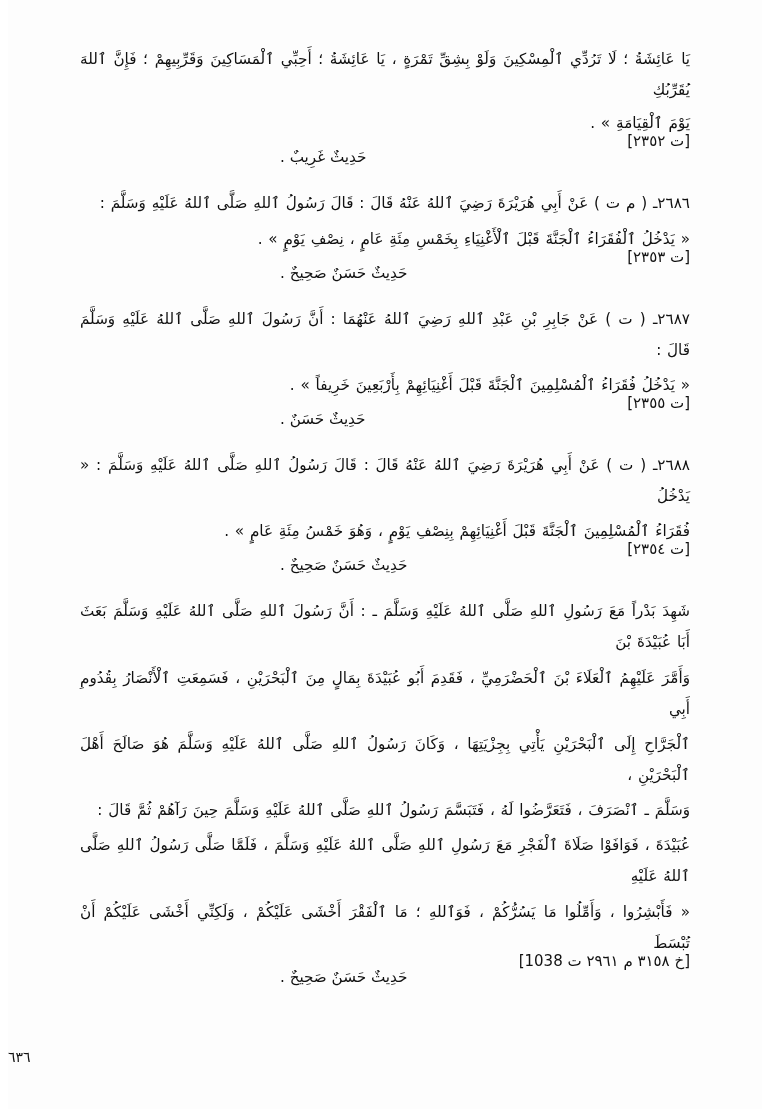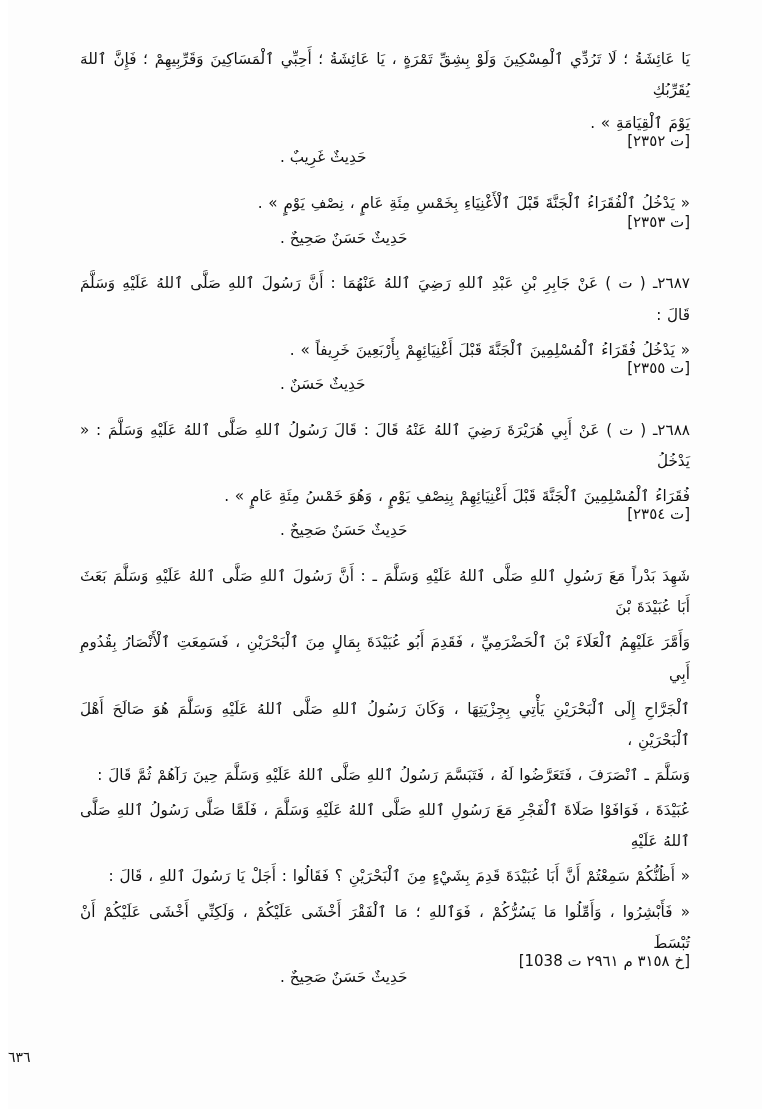--- a/index.html
+++ b/index.html
@@ -84,20 +84,21 @@
     <div class="block">
       <p class="para first">يَا عَائِشَةُ ؛ لَا تَرُدِّي ٱلْمِسْكِينَ وَلَوْ بِشِقِّ تَمْرَةٍ ، يَا عَائِشَةُ ؛ أَحِبِّي ٱلْمَسَاكِينَ وَقَرِّبِيهِمْ ؛ فَإِنَّ ٱللهَ يُقَرِّبُكِ</p>
       <p class="para">يَوْمَ ٱلْقِيَامَةِ » .</p>
       <div class="grade-row">
         <span class="grade">حَدِيثٌ غَرِيبٌ .</span>
         <span class="ref">[ت ٢٣٥٢]</span>
       </div>
     </div>
 
     <div class="block">
+      <p class="para">٢٦٨٦ـ ( م ت ) عَنْ أَبِي هُرَيْرَةَ رَضِيَ ٱللهُ عَنْهُ قَالَ :  قَالَ رَسُولُ ٱللهِ صَلَّى ٱللهُ عَلَيْهِ وَسَلَّمَ :</p>
       <p class="para">« يَدْخُلُ ٱلْفُقَرَاءُ ٱلْجَنَّةَ قَبْلَ ٱلْأَغْنِيَاءِ بِخَمْسِ مِئَةِ عَامٍ ، نِصْفِ يَوْمٍ » .</p>
       <div class="grade-row">
         <span class="grade">حَدِيثٌ حَسَنٌ صَحِيحٌ .</span>
         <span class="ref">[ت ٢٣٥٣]</span>
       </div>
     </div>
 
     <div class="block">
       <p class="para">٢٦٨٧ـ ( ت ) عَنْ جَابِرِ بْنِ عَبْدِ ٱللهِ رَضِيَ ٱللهُ عَنْهُمَا : أَنَّ رَسُولَ ٱللهِ صَلَّى ٱللهُ عَلَيْهِ وَسَلَّمَ قَالَ :</p>
       <p class="para">« يَدْخُلُ فُقَرَاءُ ٱلْمُسْلِمِينَ ٱلْجَنَّةَ قَبْلَ أَغْنِيَائِهِمْ بِأَرْبَعِينَ خَرِيفاً » .</p>
@@ -115,21 +116,20 @@
         <span class="ref">[ت ٢٣٥٤]</span>
       </div>
     </div>
 
     <div class="block">
       <p class="para">شَهِدَ بَدْراً مَعَ رَسُولِ ٱللهِ صَلَّى ٱللهُ عَلَيْهِ وَسَلَّمَ ـ : أَنَّ رَسُولَ ٱللهِ صَلَّى ٱللهُ عَلَيْهِ وَسَلَّمَ بَعَثَ أَبَا عُبَيْدَةَ بْنَ</p>
       <p class="para">وَأَمَّرَ عَلَيْهِمُ ٱلْعَلَاءَ بْنَ ٱلْحَضْرَمِيِّ ، فَقَدِمَ أَبُو عُبَيْدَةَ بِمَالٍ مِنَ ٱلْبَحْرَيْنِ ، فَسَمِعَتِ ٱلْأَنْصَارُ بِقُدُومِ أَبِي</p>
       <p class="para">ٱلْجَرَّاحِ إِلَى ٱلْبَحْرَيْنِ يَأْتِي بِجِزْيَتِهَا ، وَكَانَ رَسُولُ ٱللهِ صَلَّى ٱللهُ عَلَيْهِ وَسَلَّمَ هُوَ صَالَحَ أَهْلَ ٱلْبَحْرَيْنِ ،</p>
       <p class="para">وَسَلَّمَ ـ  ٱنْصَرَفَ ، فَتَعَرَّضُوا لَهُ ، فَتَبَسَّمَ رَسُولُ ٱللهِ صَلَّى ٱللهُ عَلَيْهِ وَسَلَّمَ حِينَ رَآهُمْ ثُمَّ قَالَ :</p>
       <p class="para">عُبَيْدَةَ ، فَوَافَوْا صَلَاةَ ٱلْفَجْرِ مَعَ رَسُولِ ٱللهِ صَلَّى ٱللهُ عَلَيْهِ وَسَلَّمَ ، فَلَمَّا صَلَّى رَسُولُ ٱللهِ صَلَّى ٱللهُ عَلَيْهِ</p>
-      <p class="para">« أَظُنُّكُمْ سَمِعْتُمْ أَنَّ أَبَا عُبَيْدَةَ قَدِمَ بِشَيْءٍ مِنَ ٱلْبَحْرَيْنِ ؟  فَقَالُوا :  أَجَلْ يَا رَسُولَ ٱللهِ ، قَالَ :</p>
       <p class="para">« فَأَبْشِرُوا ، وَأَمِّلُوا مَا يَسُرُّكُمْ ، فَوَٱللهِ ؛ مَا ٱلْفَقْرَ أَخْشَى عَلَيْكُمْ ، وَلَكِنِّي أَخْشَى عَلَيْكُمْ أَنْ تُبْسَطَ</p>
       <div class="grade-row">
         <span class="grade">حَدِيثٌ حَسَنٌ صَحِيحٌ .</span>
         <span class="ref">[خ ٣١٥٨ م ٢٩٦١ ت 1038]</span>
       </div>
     </div>
 
   </div>
 
   <div class="page-number">٦٣٦</div>

